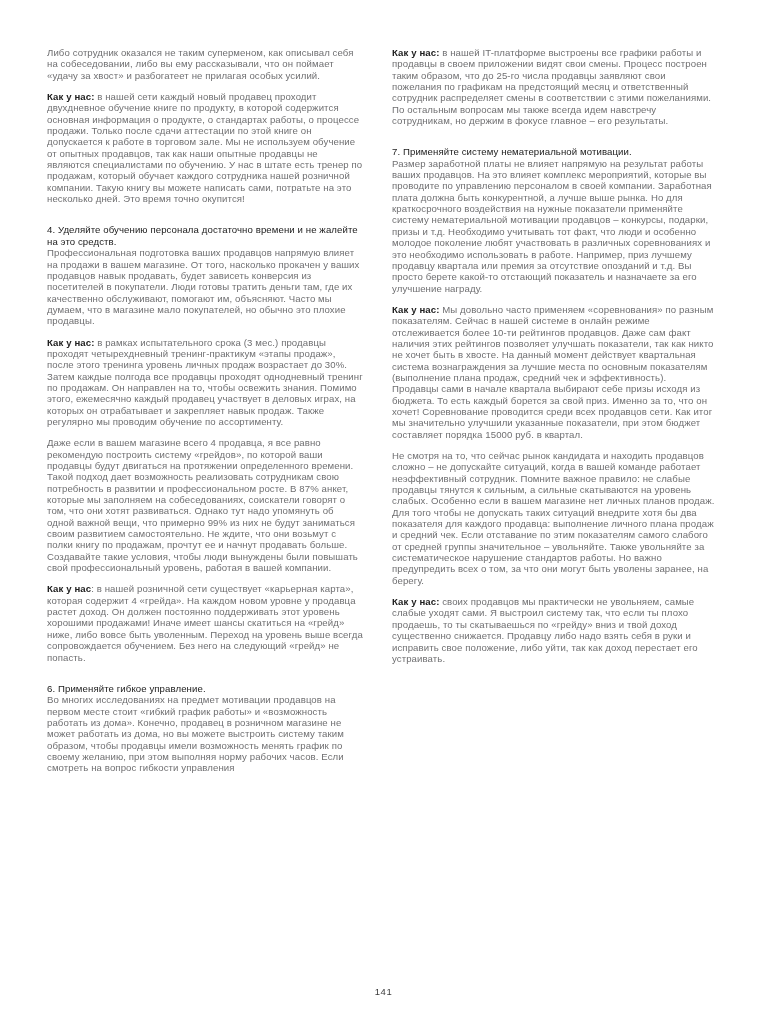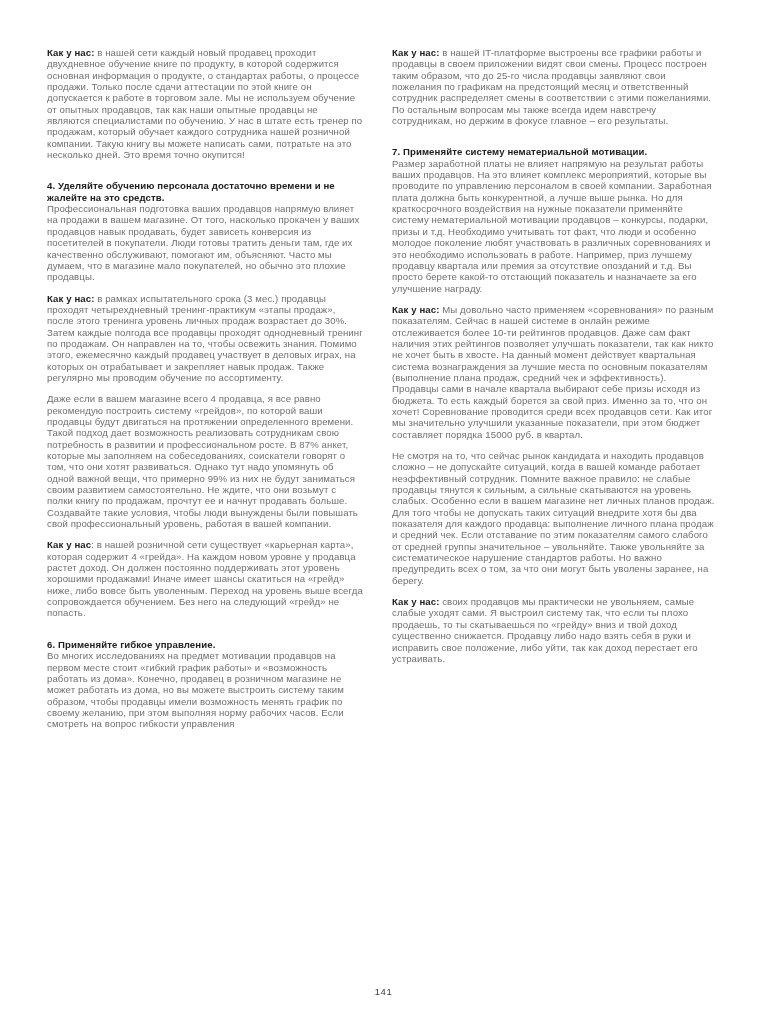--- a/index.html
+++ b/index.html
@@ -30,21 +30,21 @@
   .col-right { width: 323px; }
   .block {
     font-size: 9.6px;
     line-height: 11.35px;
     letter-spacing: 0.1px;
     color: #6f6f71;
     margin: 0 0 10px 0;
     text-align: left;
   }
   .block.heading {
-    font-weight: 700;
+    font-weight: 400;
     color: #212121;
     margin: 20px 0 0 0;
     white-space: pre-wrap;
   }
   .block.tight {
     margin-top: -10px;
   }
   .block strong {
     font-weight: 700;
     color: #212121;
@@ -59,20 +59,21 @@
     letter-spacing: 0.5px;
     color: #3c3c3c;
   }
 </style>
 </head>
 <body>
 
 <div class="page">
   <div class="columns">
     <div class="col col-left">
+        <div class="block paragraph">Либо сотрудник оказался не таким суперменом, как описывал себя на собеседовании, либо вы ему рассказывали, что он поймает «удачу за хвост» и разбогатеет не прилагая особых усилий.</div>
         <div class="block paragraph"><strong>Как у нас:</strong> в нашей сети каждый новый продавец проходит двухдневное обучение книге по продукту, в которой содержится основная информация о продукте, о стандартах работы, о процессе продажи. Только после сдачи аттестации по этой книге он допускается к работе в торговом зале. Мы не используем обучение от опытных продавцов, так как наши опытные продавцы не являются специалистами по обучению. У нас в штате есть тренер по продажам, который обучает каждого сотрудника нашей розничной компании. Такую книгу вы можете написать сами, потратьте на это несколько дней. Это время точно окупится!</div>
         <div class="block heading">4. Уделяйте обучению персонала достаточно времени и не жалейте на это средств.</div>
         <div class="block paragraph">Профессиональная подготовка ваших продавцов напрямую влияет на продажи в вашем магазине. От того, насколько прокачен у ваших продавцов навык продавать, будет зависеть конверсия из посетителей в покупатели. Люди готовы тратить деньги там, где их качественно обслуживают, помогают им, объясняют. Часто мы думаем, что в магазине мало покупателей, но обычно это плохие продавцы.</div>
         <div class="block paragraph"><strong>Как у нас:</strong> в рамках испытательного срока (3 мес.) продавцы проходят четырехдневный тренинг-практикум «этапы продаж», после этого тренинга уровень личных продаж возрастает до 30%. Затем каждые полгода все продавцы проходят однодневный тренинг по продажам. Он направлен на то, чтобы освежить знания. Помимо этого, ежемесячно каждый продавец участвует в деловых играх, на которых он отрабатывает и закрепляет навык продаж. Также регулярно мы проводим обучение по ассортименту.</div>
         <div class="block paragraph">Даже если в вашем магазине всего 4 продавца, я все равно рекомендую построить систему «грейдов», по которой ваши продавцы будут двигаться на протяжении определенного времени. Такой подход дает возможность реализовать сотрудникам свою потребность в развитии и профессиональном росте. В 87% анкет, которые мы заполняем на собеседованиях, соискатели говорят о том, что они хотят развиваться. Однако тут надо упомянуть об одной важной вещи, что примерно 99% из них не будут заниматься своим развитием самостоятельно. Не ждите, что они возьмут с полки книгу по продажам, прочтут ее и начнут продавать больше. Создавайте такие условия, чтобы люди вынуждены были повышать свой профессиональный уровень, работая в вашей компании.</div>
         <div class="block paragraph"><strong>Как у нас</strong>: в нашей розничной сети существует «карьерная карта», которая содержит 4 «грейда». На каждом новом уровне у продавца растет доход. Он должен постоянно поддерживать этот уровень хорошими продажами! Иначе имеет шансы скатиться на «грейд» ниже, либо вовсе быть уволенным. Переход на уровень выше всегда сопровождается обучением. Без него на следующий «грейд» не попасть.</div>
         <div class="block heading">6. Применяйте гибкое управление.</div>
         <div class="block paragraph">Во многих исследованиях на предмет мотивации продавцов на первом месте стоит «гибкий график работы» и «возможность работать из дома». Конечно, продавец в розничном магазине не может работать из дома, но вы можете выстроить систему таким образом, чтобы продавцы имели возможность менять график по своему желанию, при этом выполняя норму рабочих часов. Если смотреть на вопрос гибкости управления</div>
       </div>
     <div class="col col-right">

